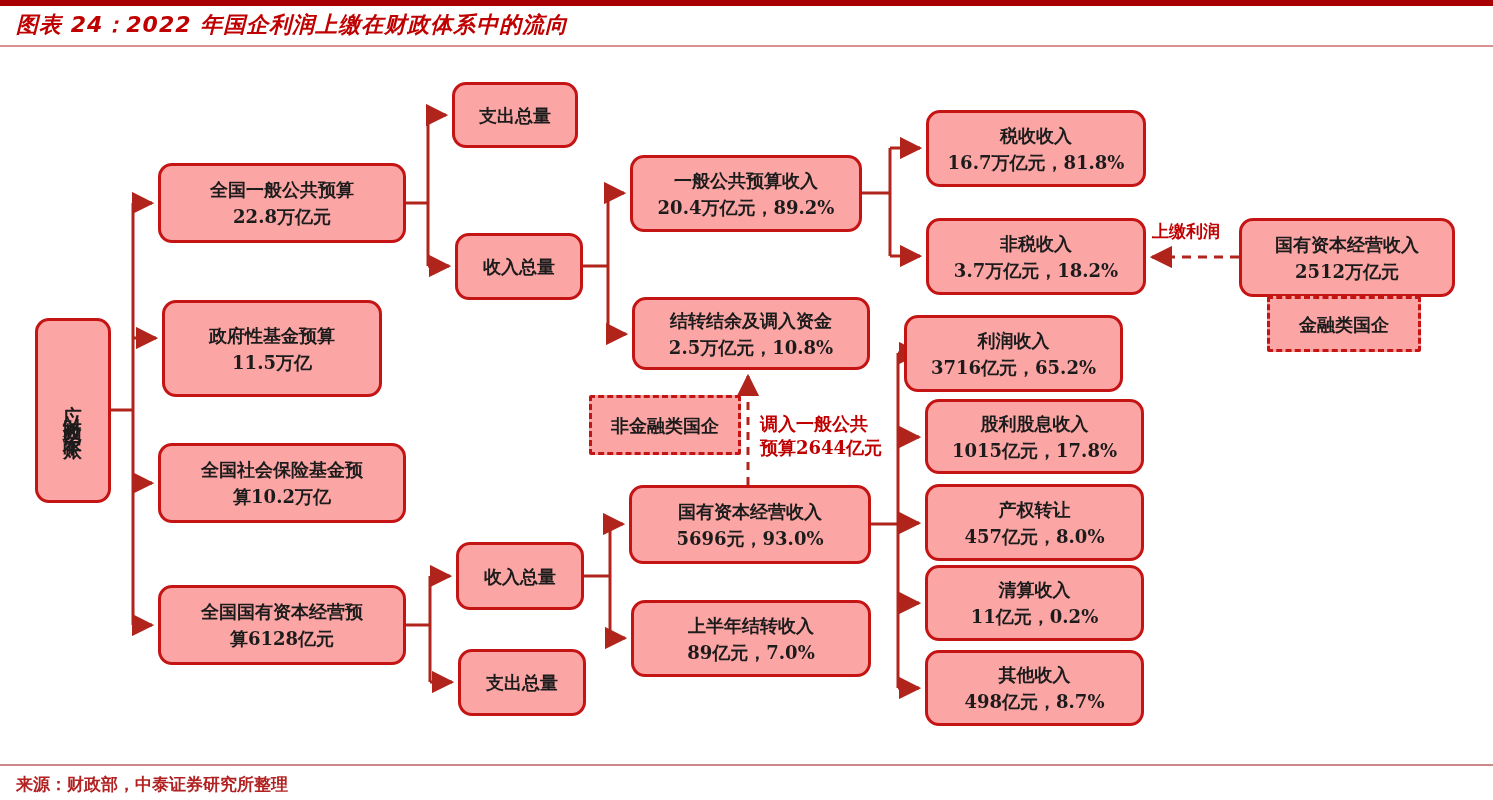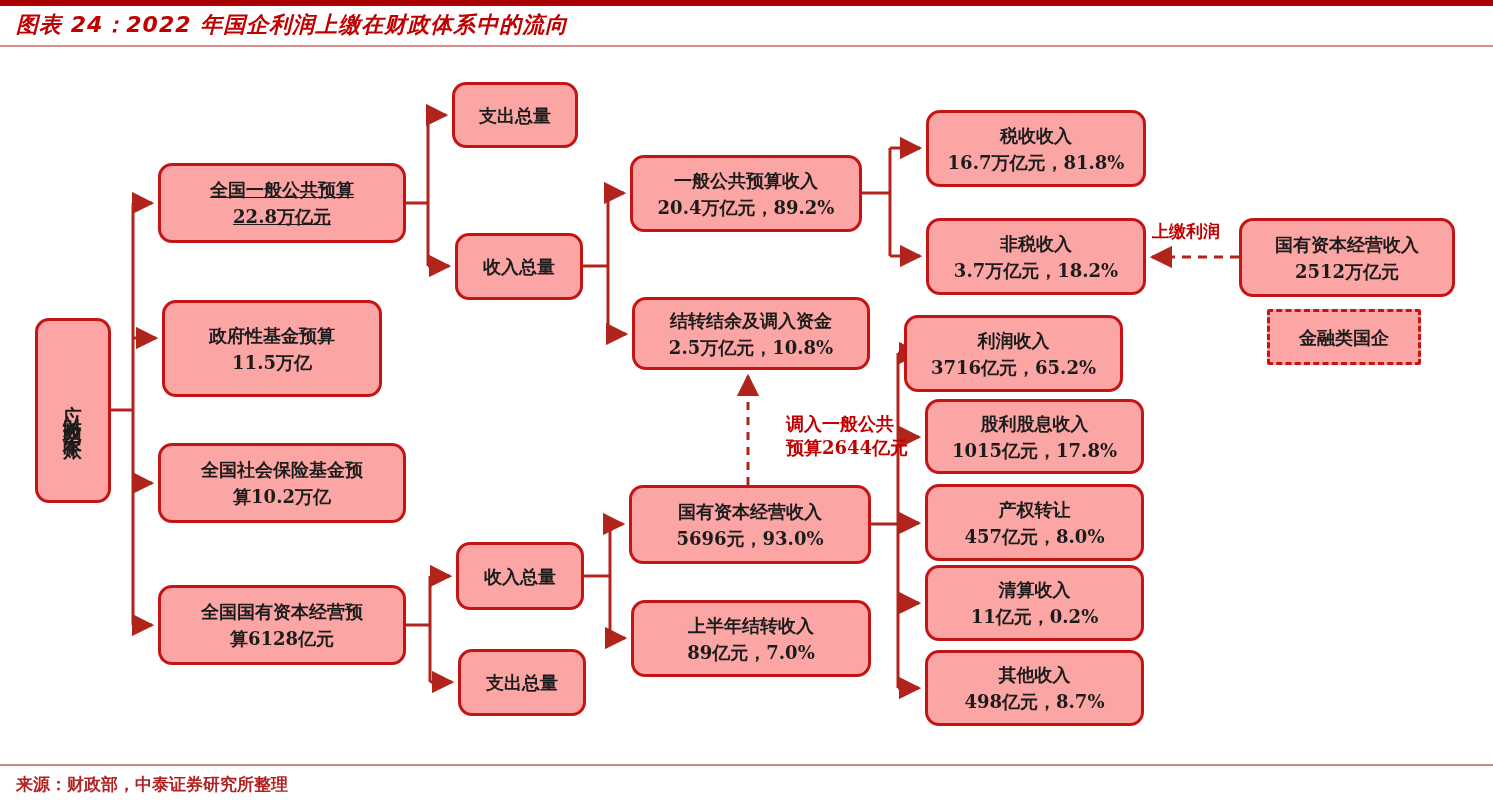--- a/index.html
+++ b/index.html
@@ -87,21 +87,21 @@
       <path d="M898 523 L919 523" marker-end="url(#arr)"></path>
       <path d="M898 603 L919 603" marker-end="url(#arr)"></path>
       <path d="M898 688 L919 688" marker-end="url(#arr)"></path>
     </g>
   </svg>
 
   <div class="box vertical" style="left:35px;top:318px;width:76px;height:185px;">
     <span>广义财政四本账</span>
   </div>
 
-  <div class="box" style="left:158px;top:163px;width:248px;height:80px;text-decoration:underline;">
+  <div class="box" style="left:158px;top:163px;width:248px;height:80px;">
     <span>全国一般公共预算</span>
     <span>22.8万亿元</span>
   </div>
 
   <div class="box" style="left:162px;top:300px;width:220px;height:97px;">
     <span>政府性基金预算</span>
     <span>11.5万亿</span>
   </div>
 
   <div class="box" style="left:158px;top:443px;width:248px;height:80px;">
@@ -140,24 +140,27 @@
   <div class="box" style="left:926px;top:218px;width:220px;height:77px;">
     <span>非税收入</span>
     <span>3.7万亿元，18.2%</span>
   </div>
 
   <div class="box" style="left:1239px;top:218px;width:216px;height:79px;">
     <span>国有资本经营收入</span>
     <span>2512万亿元</span>
   </div>
 
-  <div class="box dashed" style="left:1267px;top:309px;width:154px;height:56px;">
+  <div class="box dashed" style="left:1267px;top:296px;width:154px;height:56px;">
     <span>金融类国企</span>
   </div>
 
+  <div class="box dashed" style="left:589px;top:395px;width:152px;height:60px;">
+    <span>非金融类国企</span>
+  </div>
 
   <div class="box" style="left:629px;top:485px;width:242px;height:79px;">
     <span>国有资本经营收入</span>
     <span>5696元，93.0%</span>
   </div>
 
   <div class="box" style="left:631px;top:600px;width:240px;height:77px;">
     <span>上半年结转收入</span>
     <span>89亿元，7.0%</span>
   </div>
@@ -189,21 +192,21 @@
     <span>清算收入</span>
     <span>11亿元，0.2%</span>
   </div>
 
   <div class="box" style="left:925px;top:650px;width:219px;height:76px;">
     <span>其他收入</span>
     <span>498亿元，8.7%</span>
   </div>
 
   <div class="edge-label" style="left:1152px;top:220px;">上缴利润</div>
-  <div class="edge-label" style="left:760px;top:412px;font-size:18px;margin-left:26px;">
+  <div class="edge-label" style="left:760px;top:412px;font-size:18px;">
     <div>调入一般公共</div>
     <div>预算2644亿元</div>
   </div>
 
   <div class="footer-rule"></div>
   <div class="source">来源：财政部，中泰证券研究所整理</div>
 
 </div>
 
 </body></html>

